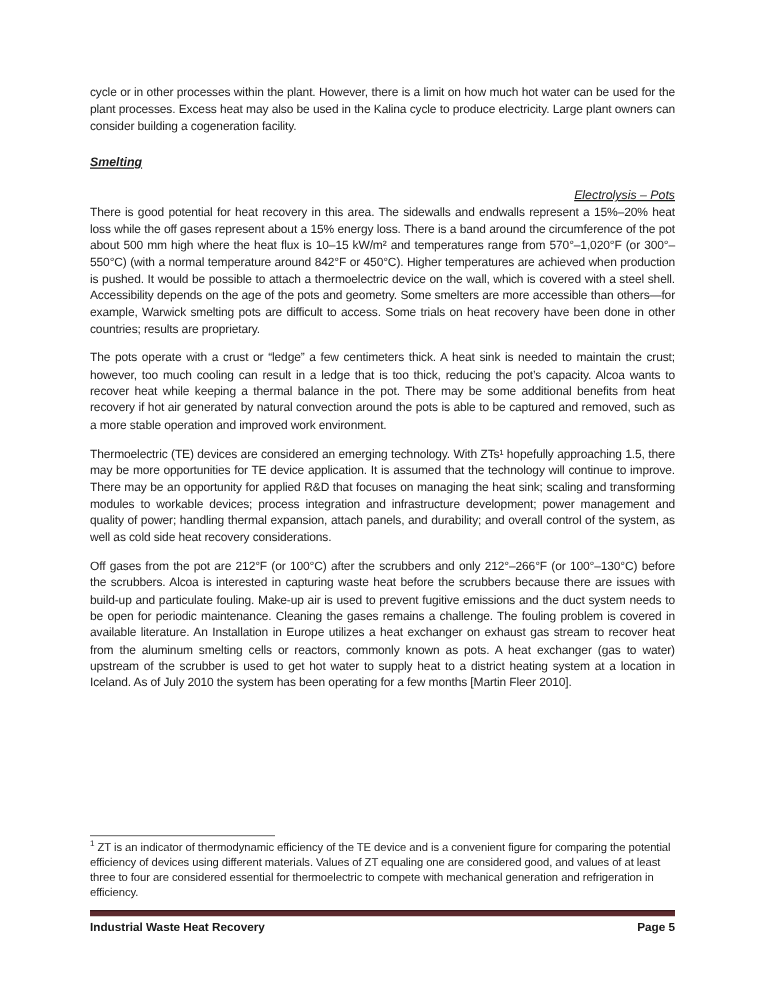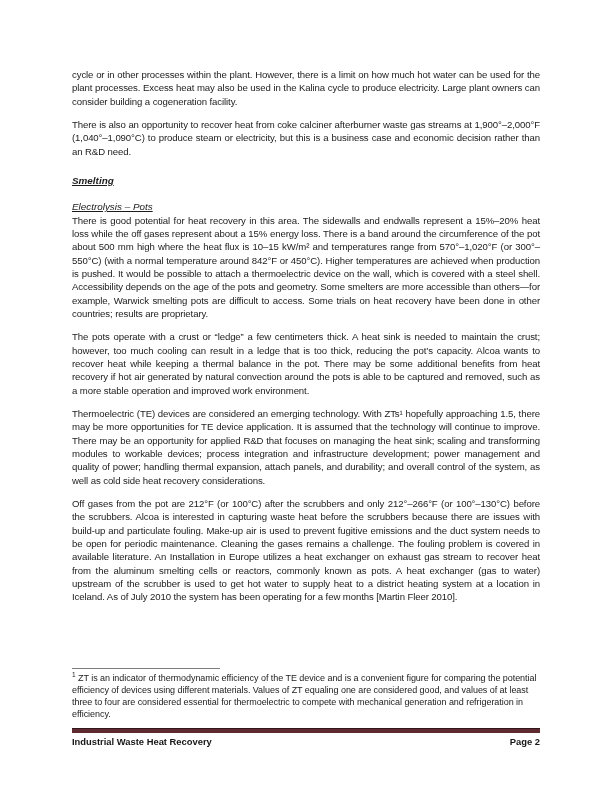--- a/index.html
+++ b/index.html
@@ -40,20 +40,21 @@
     text-decoration: underline;
     margin: 16px 0 13px 0;
   }
   .h-electrolysis {
     font-size: 9.9px;
     line-height: 13.35px;
     font-weight: normal;
     font-style: italic;
     text-decoration: underline;
     margin: 0;
+    text-align: right;
   }
   sup.inline-sup {
     font-size: 6.5px;
     vertical-align: super;
     line-height: 0;
   }
   .footnote {
     position: absolute;
     left: 72px;
     right: 72px;
@@ -95,37 +96,36 @@
     color: #161616;
   }
 </style>
 </head>
 <body>
 
 <div class="page">
 
   <div class="content">
     <p class="body">cycle or in other processes within the plant. However, there is a limit on how much hot water can be used for the plant processes. Excess heat may also be used in the Kalina cycle to produce electricity. Large plant owners can consider building a cogeneration facility.</p>
-    <p class="body">There is also an opportunity to recover heat from coke calciner afterburner waste gas streams at 1,900°–2,000°F (1,040°–1,090°C) to produce steam or electricity, but this is a business case and economic decision rather than an R&amp;D need.</p>
 
     <div class="h-smelting">Smelting</div>
     <div class="h-electrolysis">Electrolysis – Pots</div>
 
     <p class="body">There is good potential for heat recovery in this area. The sidewalls and endwalls represent a 15%–20% heat loss while the off gases represent about a 15% energy loss. There is a band around the circumference of the pot about 500 mm high where the heat flux is 10–15 kW/m² and temperatures range from 570°–1,020°F (or 300°–550°C) (with a normal temperature around 842°F or 450°C). Higher temperatures are achieved when production is pushed. It would be possible to attach a thermoelectric device on the wall, which is covered with a steel shell. Accessibility depends on the age of the pots and geometry. Some smelters are more accessible than others—for example, Warwick smelting pots are difficult to access. Some trials on heat recovery have been done in other countries; results are proprietary.</p>
     <p class="body">The pots operate with a crust or “ledge” a few centimeters thick. A heat sink is needed to maintain the crust; however, too much cooling can result in a ledge that is too thick, reducing the pot’s capacity. Alcoa wants to recover heat while keeping a thermal balance in the pot. There may be some additional benefits from heat recovery if hot air generated by natural convection around the pots is able to be captured and removed, such as a more stable operation and improved work environment.</p>
     <p class="body">Thermoelectric (TE) devices are considered an emerging technology. With ZTs¹ hopefully approaching 1.5, there may be more opportunities for TE device application. It is assumed that the technology will continue to improve. There may be an opportunity for applied R&amp;D that focuses on managing the heat sink; scaling and transforming modules to workable devices; process integration and infrastructure development; power management and quality of power; handling thermal expansion, attach panels, and durability; and overall control of the system, as well as cold side heat recovery considerations.</p>
     <p class="body">Off gases from the pot are 212°F (or 100°C) after the scrubbers and only 212°–266°F (or 100°–130°C) before the scrubbers. Alcoa is interested in capturing waste heat before the scrubbers because there are issues with build-up and particulate fouling. Make-up air is used to prevent fugitive emissions and the duct system needs to be open for periodic maintenance. Cleaning the gases remains a challenge. The fouling problem is covered in available literature. An Installation in Europe utilizes a heat exchanger on exhaust gas stream to recover heat from the aluminum smelting cells or reactors, commonly known as pots. A heat exchanger (gas to water) upstream of the scrubber is used to get hot water to supply heat to a district heating system at a location in Iceland. As of July 2010 the system has been operating for a few months [Martin Fleer 2010].</p>
   </div>
 
   <div class="footnote">
     <div class="fn-sep" style="border-top-color: rgb(125, 125, 125);"></div>
     <p class="fn-text"><sup class="inline-sup">1</sup><span> ZT is an indicator of thermodynamic efficiency of the TE device and is a convenient figure for comparing the potential efficiency of devices using different materials. Values of ZT equaling one are considered good, and values of at least three to four are considered essential for thermoelectric to compete with mechanical generation and refrigeration in efficiency.</span></p>
   </div>
 
   <div class="footer">
     <div class="footer-bar" style="background-color: rgb(93, 42, 47);"></div>
     <div class="footer-row">
       <span class="footer-title">Industrial Waste Heat Recovery</span>
-      <span class="footer-page">Page 2</span>
+      <span class="footer-page">Page 5</span>
     </div>
   </div>
 
 </div>
 
 </body></html>

